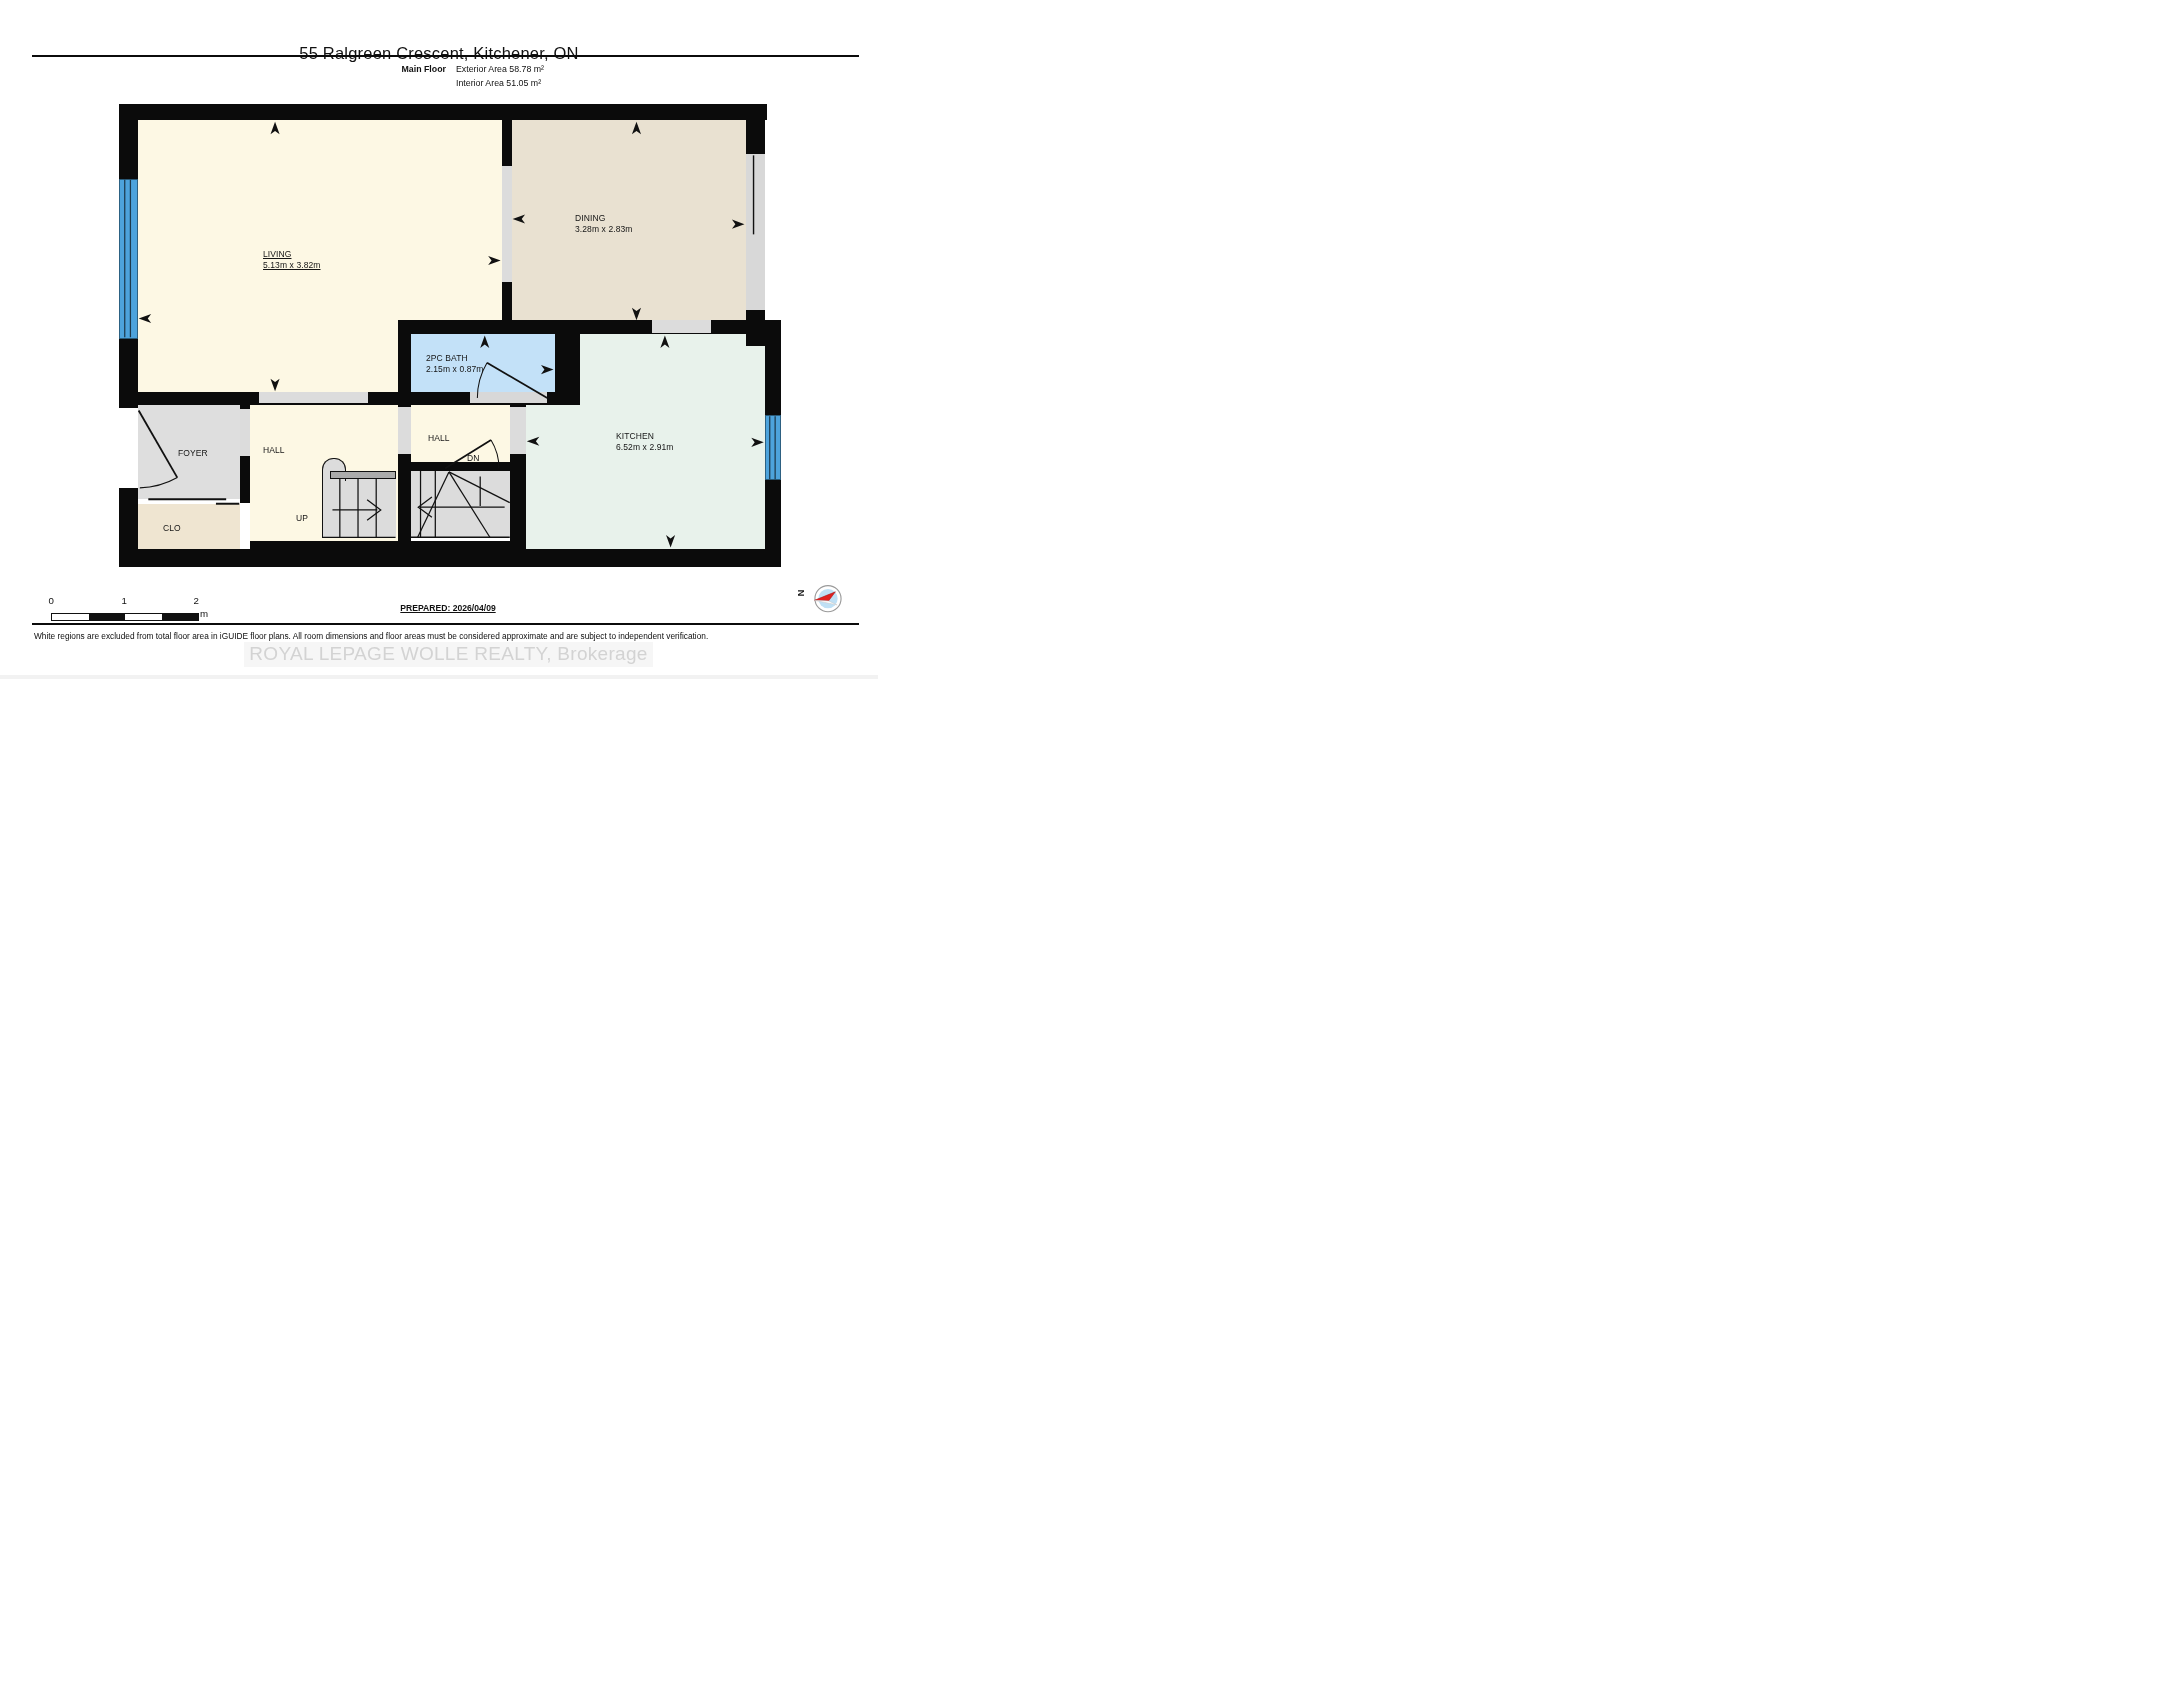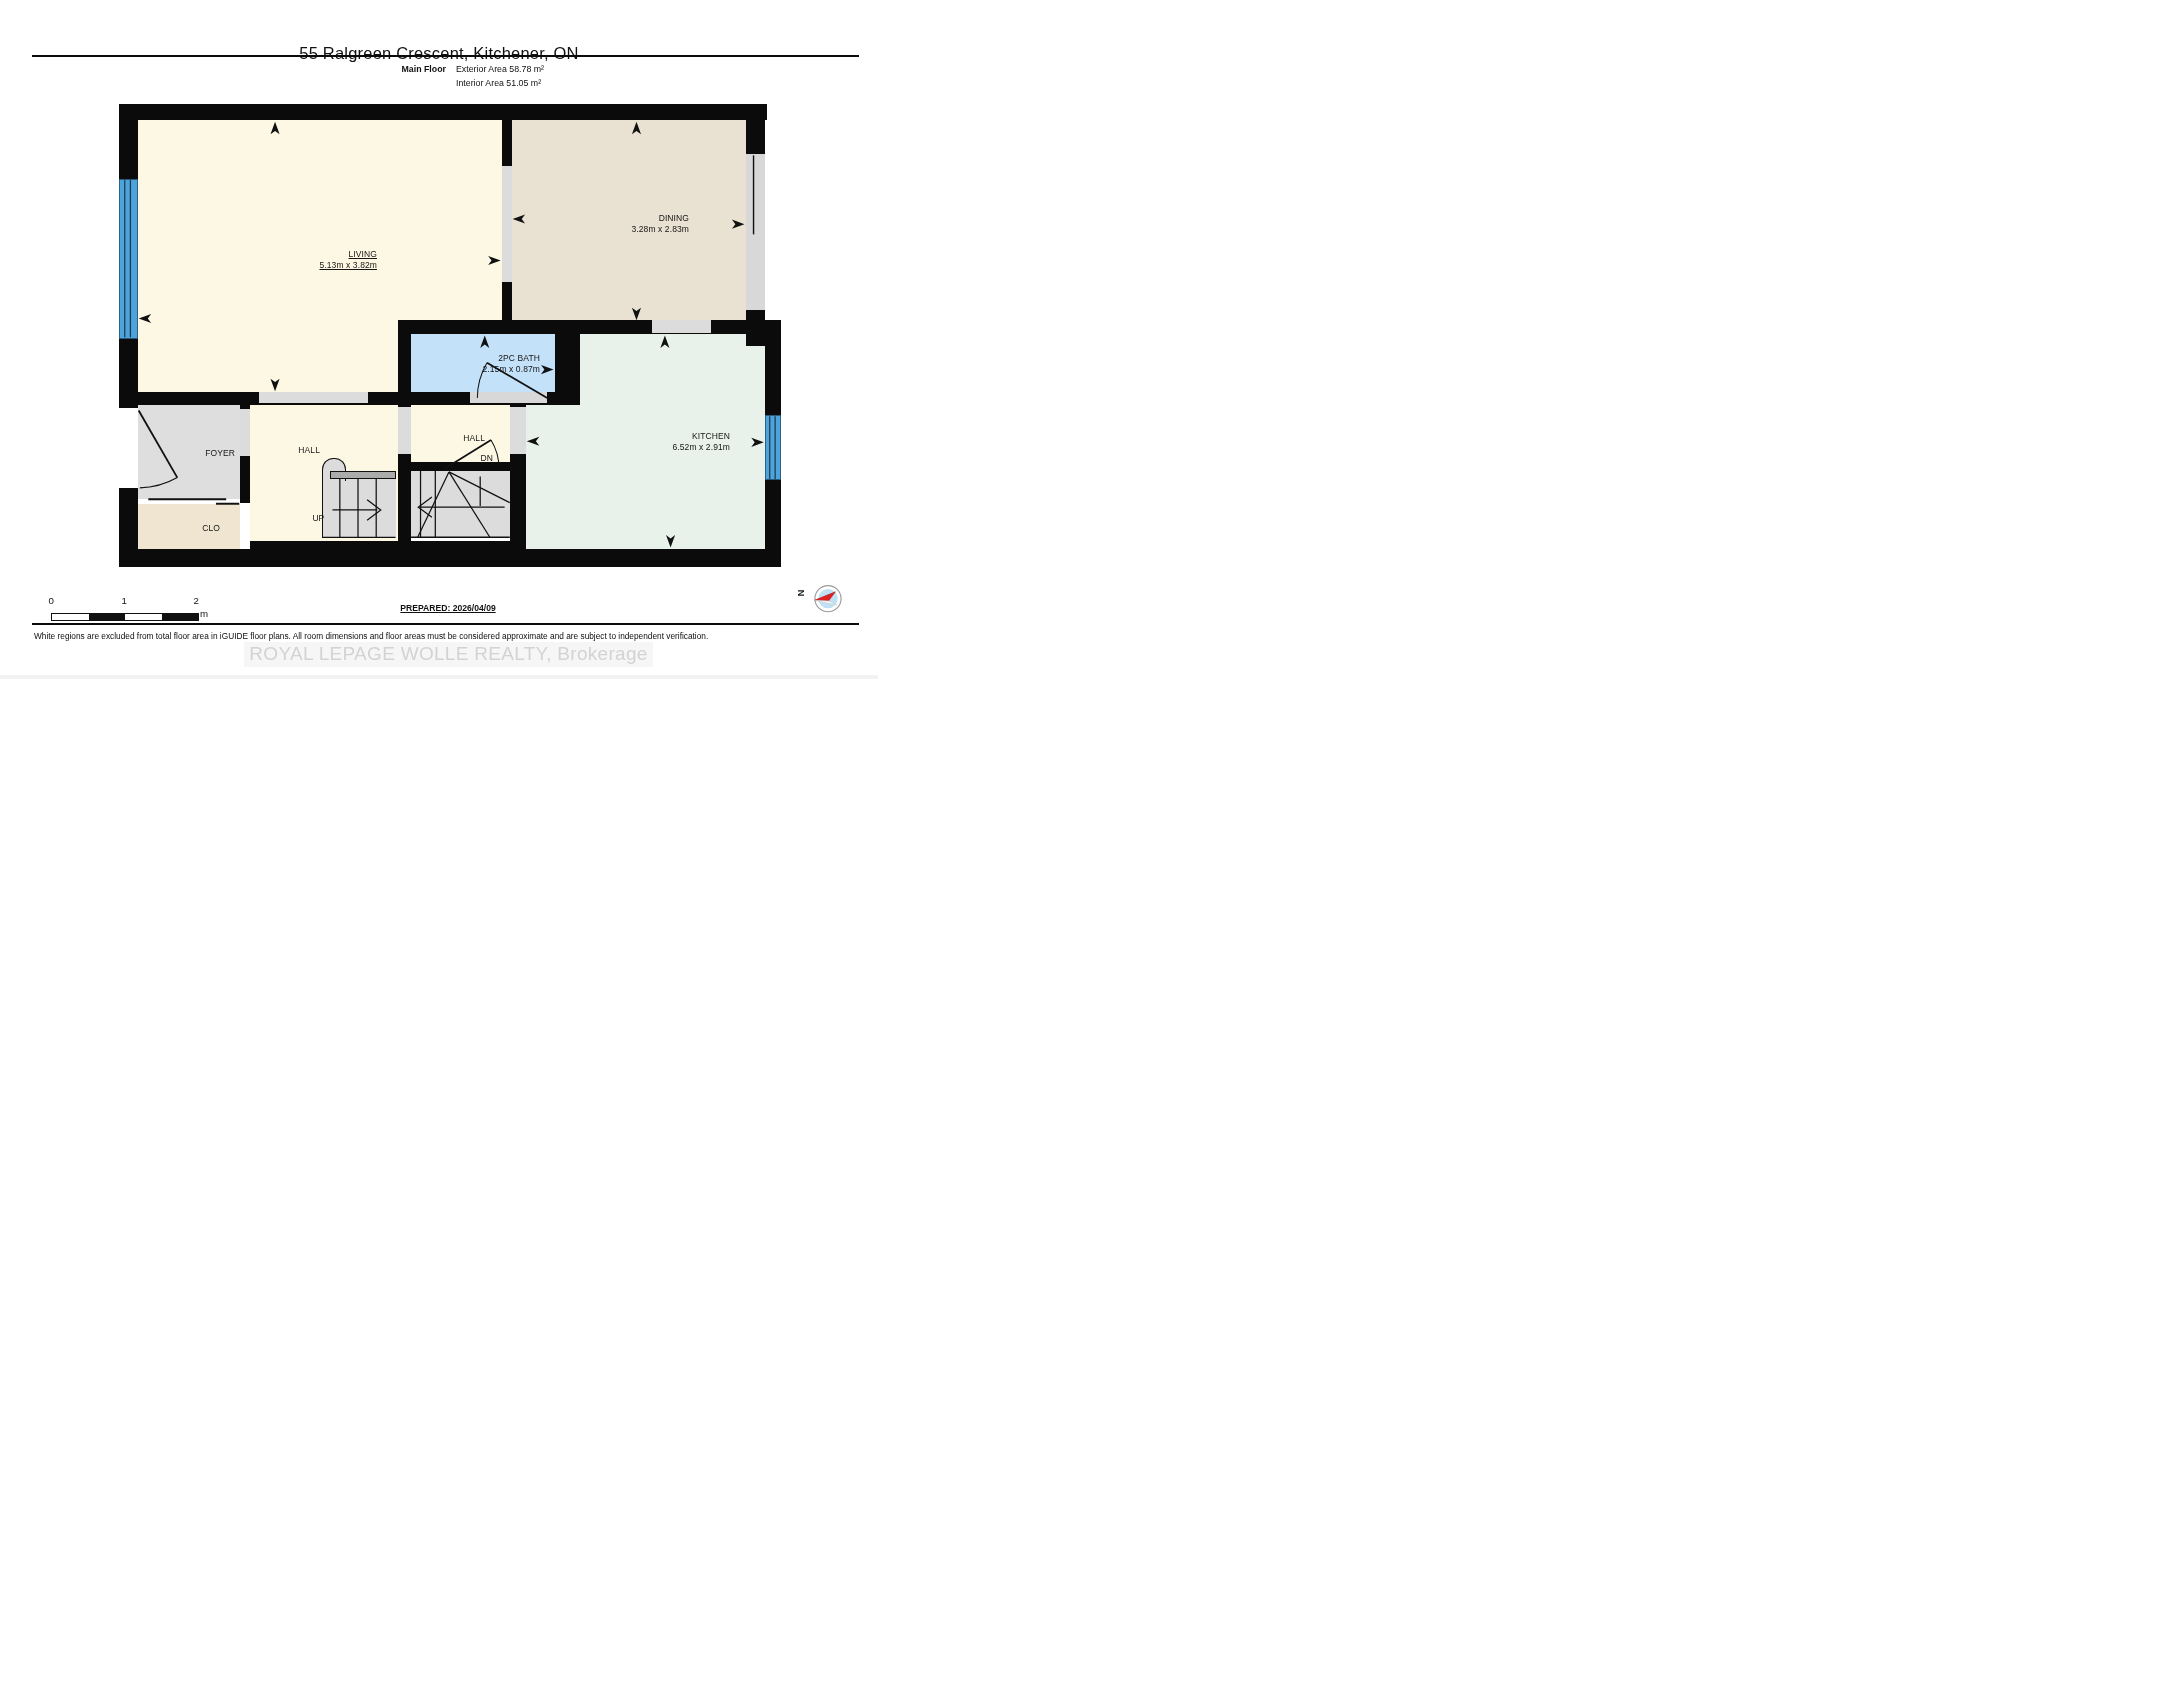--- a/index.html
+++ b/index.html
@@ -1,21 +1,21 @@
 <!DOCTYPE html>
 <html style="font-size:9px"><head>
 <meta charset="utf-8">
 <style>
   html,body{margin:0;padding:0;background:#fff;}
   body{width:878px;height:679px;position:relative;font-family:"Liberation Sans",sans-serif;color:#111;}
   .abs{position:absolute;}
   .w{position:absolute;background:#0b0b0b;}
   .fill{position:absolute;}
   .open{position:absolute;background:#dcdcdc;}
-  .lbl{position:absolute;text-align:right;font-size:8.5px;line-height:1.3;color:#151515;letter-spacing:0.1px;}
+  .lbl{position:absolute;text-align:left;font-size:8.5px;line-height:1.3;color:#151515;letter-spacing:0.1px;}
   .lbl .nm{display:block;}
   .lbl .dm{display:block;}
   #title{left:0;top:32px;width:878px;text-align:center;font-size:16.5px;font-weight:400;letter-spacing:0.2px;margin-top:12px;}
   .hr{position:absolute;background:#0b0b0b;}
   #floor-lbl{left:355px;top:64px;width:91px;text-align:right;font-weight:700;font-size:8.8px;}
   #ext-lbl{left:456px;top:64px;font-size:8.8px;}
   #int-lbl{left:456px;top:78px;font-size:8.8px;}
   #win-living,#win-kitchen{position:absolute;background:#4da3dc;box-shadow:0 0 0 0.9px #2a5a78 inset;}
   #door-dining{position:absolute;background:#d8d8d8;}
   #stair-arch{position:absolute;left:322px;top:458px;width:21.6px;height:21.6px;background:#dcdcdc;border:1.4px solid #111;border-bottom:none;border-radius:11.4px 11.4px 0 0;}

